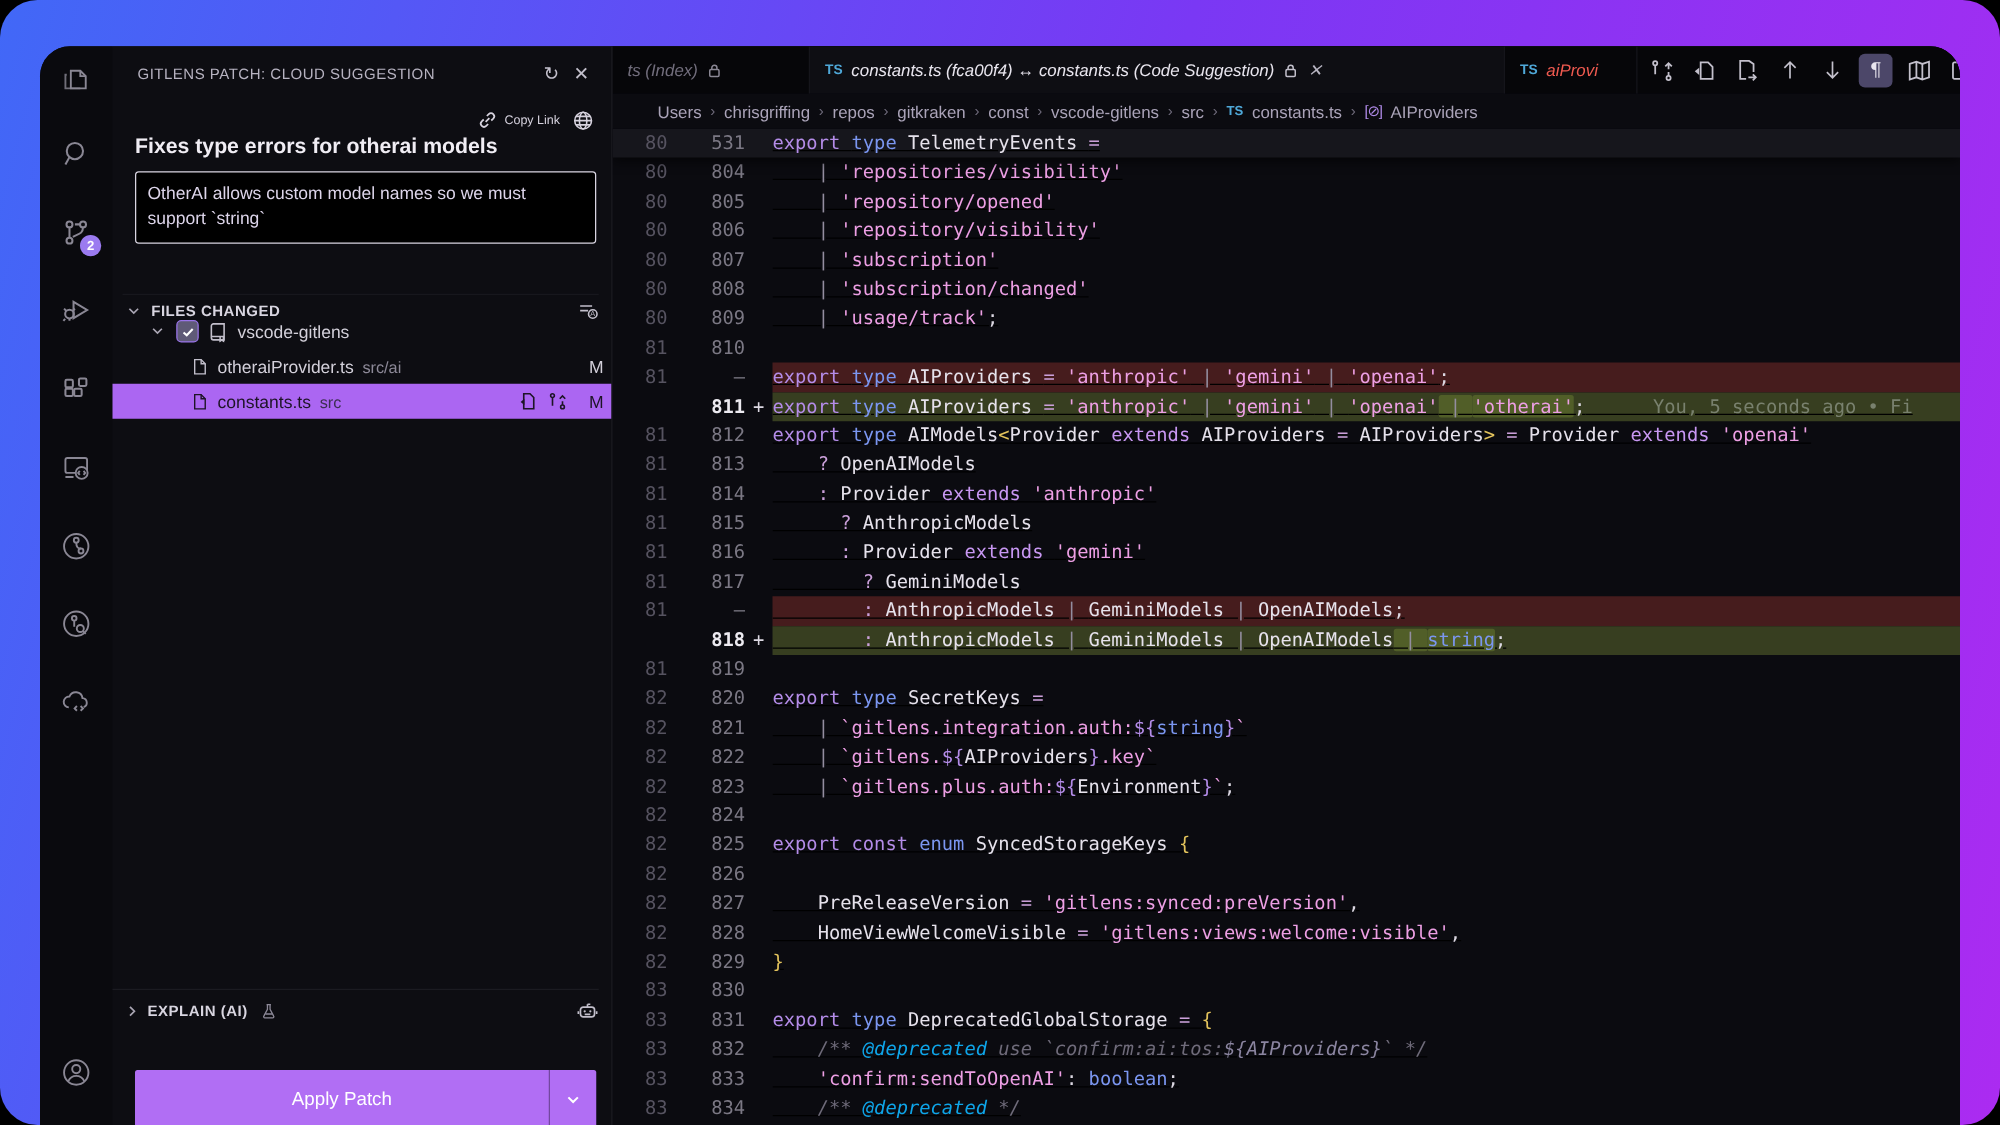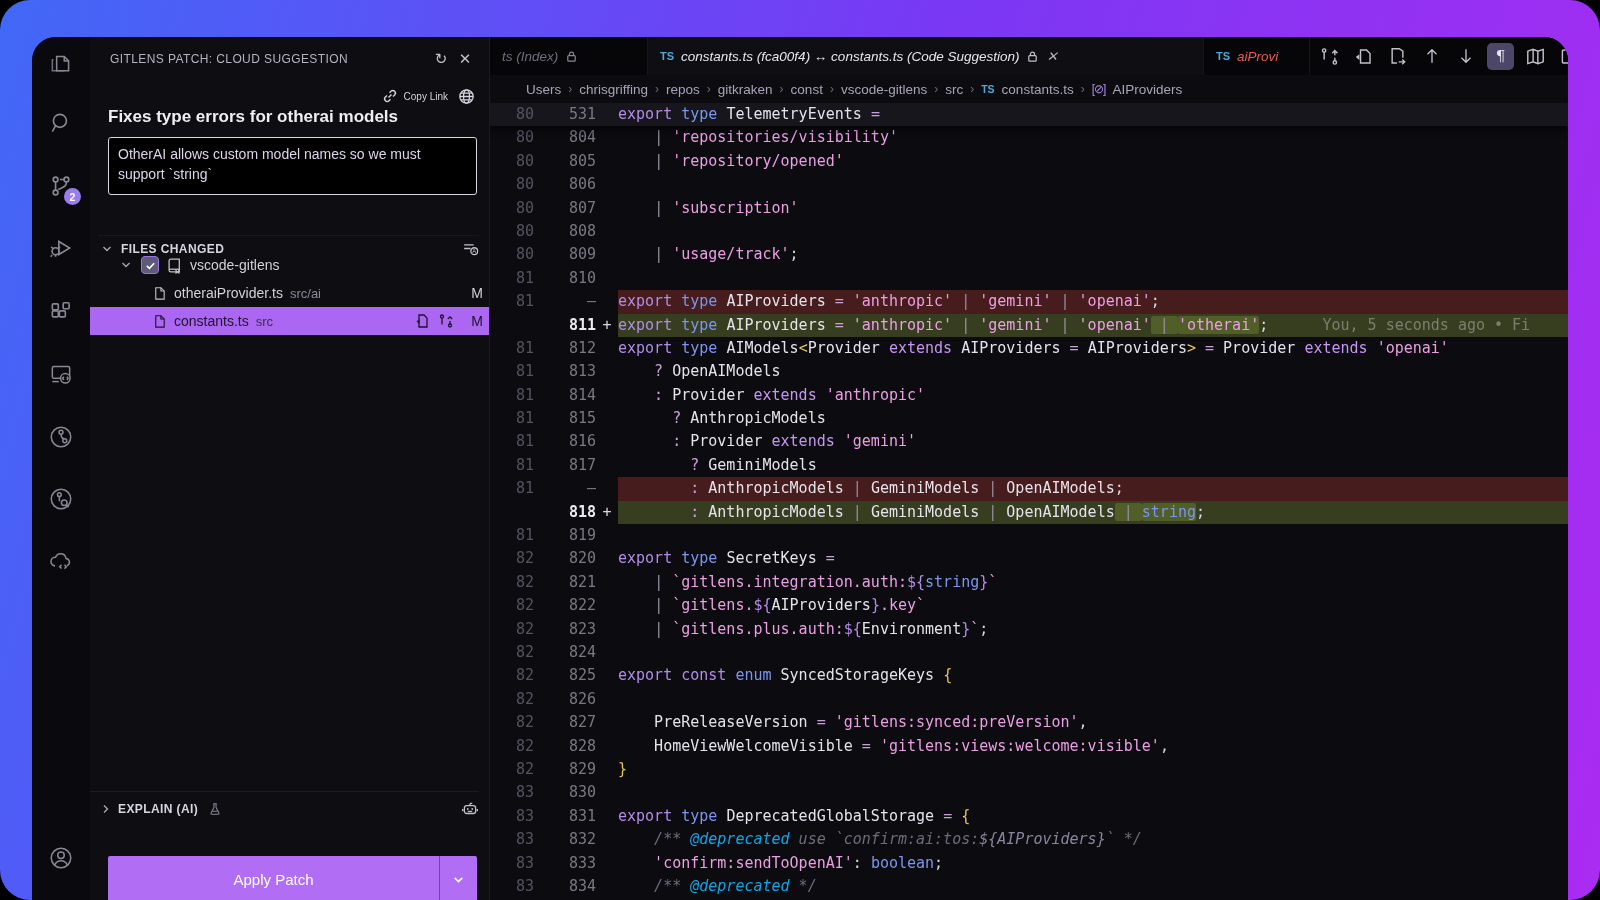--- a/index.html
+++ b/index.html
@@ -82,21 +82,21 @@
   .breadcrumb .sep { color:#6e6a7a; font-size:12px; }
   .breadcrumb .ts { font-weight:700; font-size:10.5px; color:#4fa8d8; }
   .breadcrumb .sym { color:#b08ae8; font-size:12px; letter-spacing:-1px; }
 
   
   .code { flex:1; overflow:hidden; font-family:"DejaVu Sans Mono", monospace; font-size:15px; position:relative; }
   .crow { display:flex; height:23.4px; line-height:23.4px; white-space:pre; }
   .crow .ln { width:44px; text-align:right; color:#565360; flex:none; }
   .crow .rn { width:62px; text-align:right; color:#7b7884; flex:none; }
   .crow .mk { width:22px; text-align:center; color:#9a95a5; flex:none; }
-  .crow .cc { flex:1; overflow:hidden; }
+  .crow .cc { flex:1; overflow:hidden;text-decoration:underline; }
   .crow.del .cc { background:#461c1d; }
   .crow.add .cc { background:#373e20; }
   .crow.add .rn { color:#eceaf0; font-weight:700; }
   .crow.add .mk { color:#dcd8e2; }
   .crow.sticky { background:#16161c; box-shadow:0 3px 9px rgba(0,0,0,.6); position:relative; z-index:2; }
   .k{color:#b48ce8} .t{color:#7b96f0} .x{color:#c897f2} .i{color:#e6e2ec} .s{color:#ed9fe4}
   .y{color:#e3c35c} .o{color:#cba0da} .p{color:#938d9f} .w{color:#dcd8e2}
   .c{color:#6f6b7a;font-style:italic} .d{color:#0ea5e9;font-style:italic} .b{color:#b48ce8}
   .cb{color:#8b85a0;font-style:italic} .g{color:#79816e}
   .hl{background:#515e28;border-radius:2px}
@@ -430,23 +430,23 @@
           <span class="sep">›</span>
           <span class="sym">[⊘]</span>
           <span>AIProviders</span>
         </div>
 
       <div class="code">
         <div>
             <div class="crow sticky"><span class="ln">80</span><span class="rn">531</span><span class="mk"></span><span class="cc"><span class="k">export </span><span class="t">type </span><span class="i">TelemetryEvents </span><span class="o">=</span></span></div>
             <div class="crow"><span class="ln">80</span><span class="rn">804</span><span class="mk"></span><span class="cc"><span class="i">    </span><span class="p">| </span><span class="s">'repositories/visibility'</span></span></div>
             <div class="crow"><span class="ln">80</span><span class="rn">805</span><span class="mk"></span><span class="cc"><span class="i">    </span><span class="p">| </span><span class="s">'repository/opened'</span></span></div>
-            <div class="crow"><span class="ln">80</span><span class="rn">806</span><span class="mk"></span></div>
+            <div class="crow"><span class="ln">80</span><span class="rn">806</span><span class="mk"></span><span class="cc"><span class="i">    </span><span class="p">| </span><span class="s">'repository/visibility'</span></span></div>
             <div class="crow"><span class="ln">80</span><span class="rn">807</span><span class="mk"></span><span class="cc"><span class="i">    </span><span class="p">| </span><span class="s">'subscription'</span></span></div>
-            <div class="crow"><span class="ln">80</span><span class="rn">808</span><span class="mk"></span></div>
+            <div class="crow"><span class="ln">80</span><span class="rn">808</span><span class="mk"></span><span class="cc"><span class="i">    </span><span class="p">| </span><span class="s">'subscription/changed'</span></span></div>
             <div class="crow"><span class="ln">80</span><span class="rn">809</span><span class="mk"></span><span class="cc"><span class="i">    </span><span class="p">| </span><span class="s">'usage/track'</span><span class="w">;</span></span></div>
             <div class="crow"><span class="ln">81</span><span class="rn">810</span><span class="mk"></span><span class="cc"></span></div>
             <div class="crow del"><span class="ln">81</span><span class="rn">—</span><span class="mk"></span><span class="cc"><span class="k">export </span><span class="t">type </span><span class="i">AIProviders </span><span class="o">= </span><span class="s">'anthropic'</span><span class="p"> | </span><span class="s">'gemini'</span><span class="p"> | </span><span class="s">'openai'</span><span class="w">;</span></span></div>
             <div class="crow add"><span class="ln"></span><span class="rn">811</span><span class="mk">+</span><span class="cc"><span class="k">export </span><span class="t">type </span><span class="i">AIProviders </span><span class="o">= </span><span class="s">'anthropic'</span><span class="p"> | </span><span class="s">'gemini'</span><span class="p"> | </span><span class="s">'openai'</span><span class="p hl"> | </span><span class="s hl">'otherai'</span><span class="w">;</span><span class="g">      You, 5 seconds ago • Fi</span></span></div>
             <div class="crow"><span class="ln">81</span><span class="rn">812</span><span class="mk"></span><span class="cc"><span class="k">export </span><span class="t">type </span><span class="i">AIModels</span><span class="y">&lt;</span><span class="i">Provider </span><span class="x">extends </span><span class="i">AIProviders </span><span class="o">= </span><span class="i">AIProviders</span><span class="y">&gt;</span><span class="o"> = </span><span class="i">Provider </span><span class="x">extends </span><span class="s">'openai'</span></span></div>
             <div class="crow"><span class="ln">81</span><span class="rn">813</span><span class="mk"></span><span class="cc"><span class="o">    ? </span><span class="i">OpenAIModels</span></span></div>
             <div class="crow"><span class="ln">81</span><span class="rn">814</span><span class="mk"></span><span class="cc"><span class="o">    : </span><span class="i">Provider </span><span class="x">extends </span><span class="s">'anthropic'</span></span></div>
             <div class="crow"><span class="ln">81</span><span class="rn">815</span><span class="mk"></span><span class="cc"><span class="o">      ? </span><span class="i">AnthropicModels</span></span></div>
             <div class="crow"><span class="ln">81</span><span class="rn">816</span><span class="mk"></span><span class="cc"><span class="o">      : </span><span class="i">Provider </span><span class="x">extends </span><span class="s">'gemini'</span></span></div>
             <div class="crow"><span class="ln">81</span><span class="rn">817</span><span class="mk"></span><span class="cc"><span class="o">        ? </span><span class="i">GeminiModels</span></span></div>

